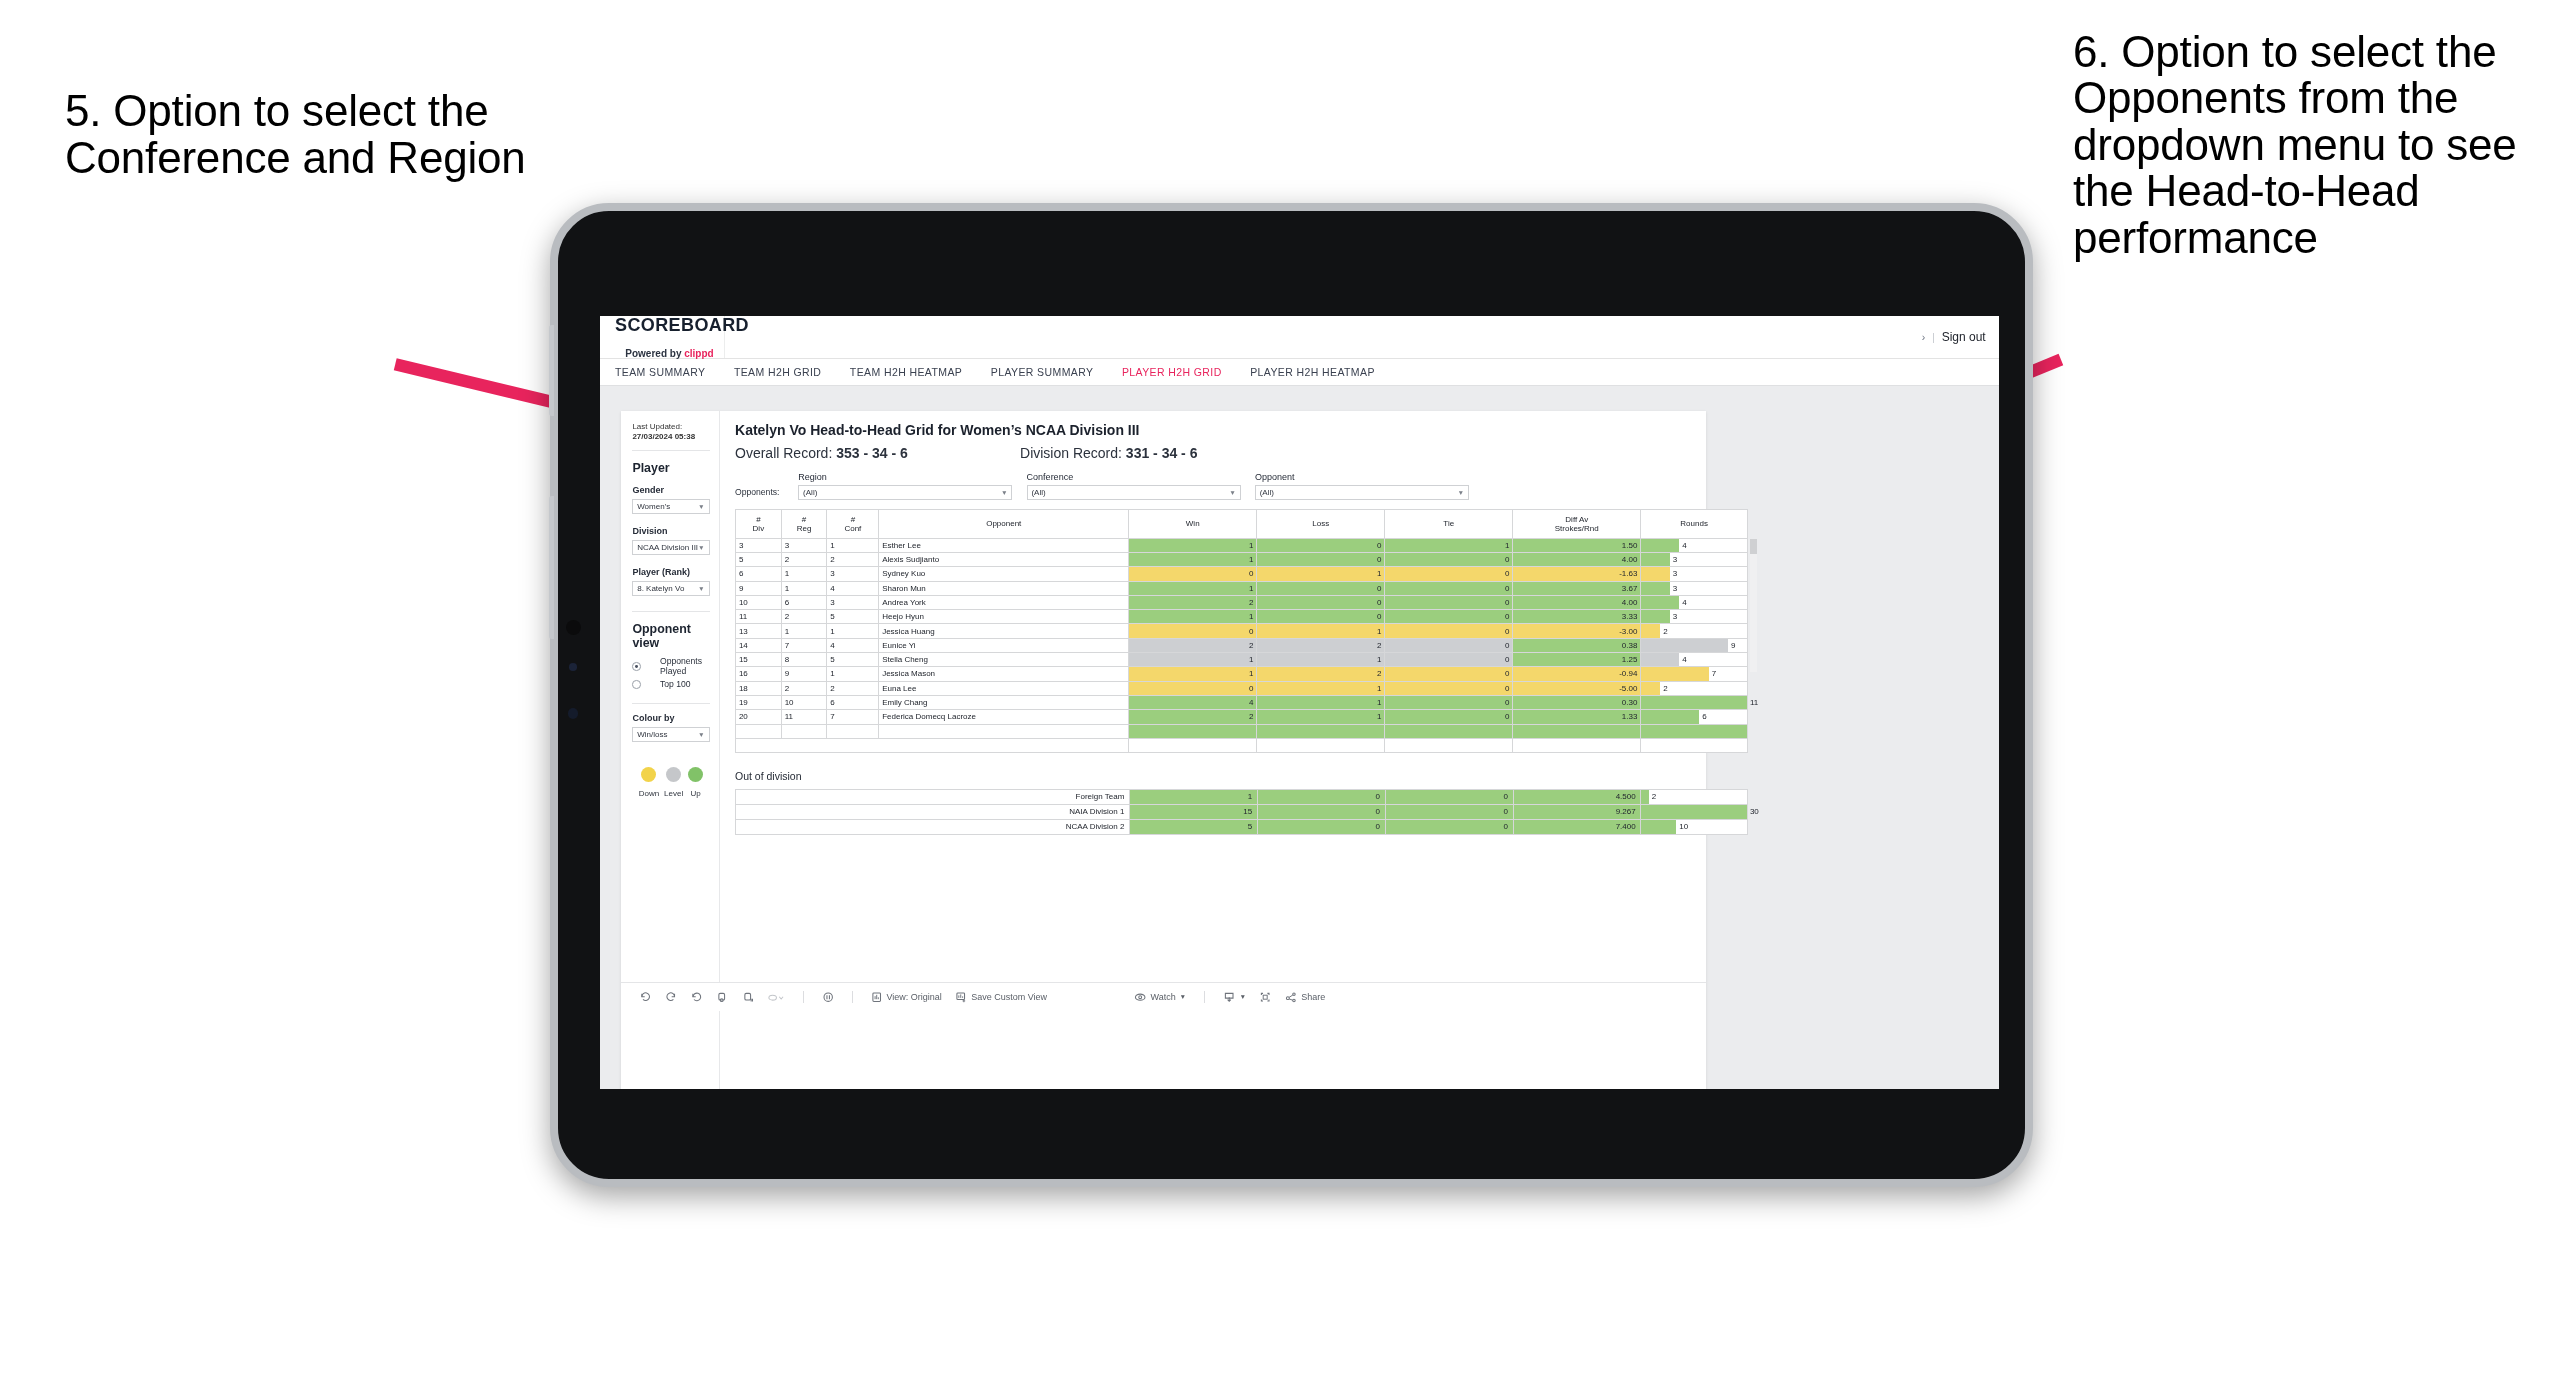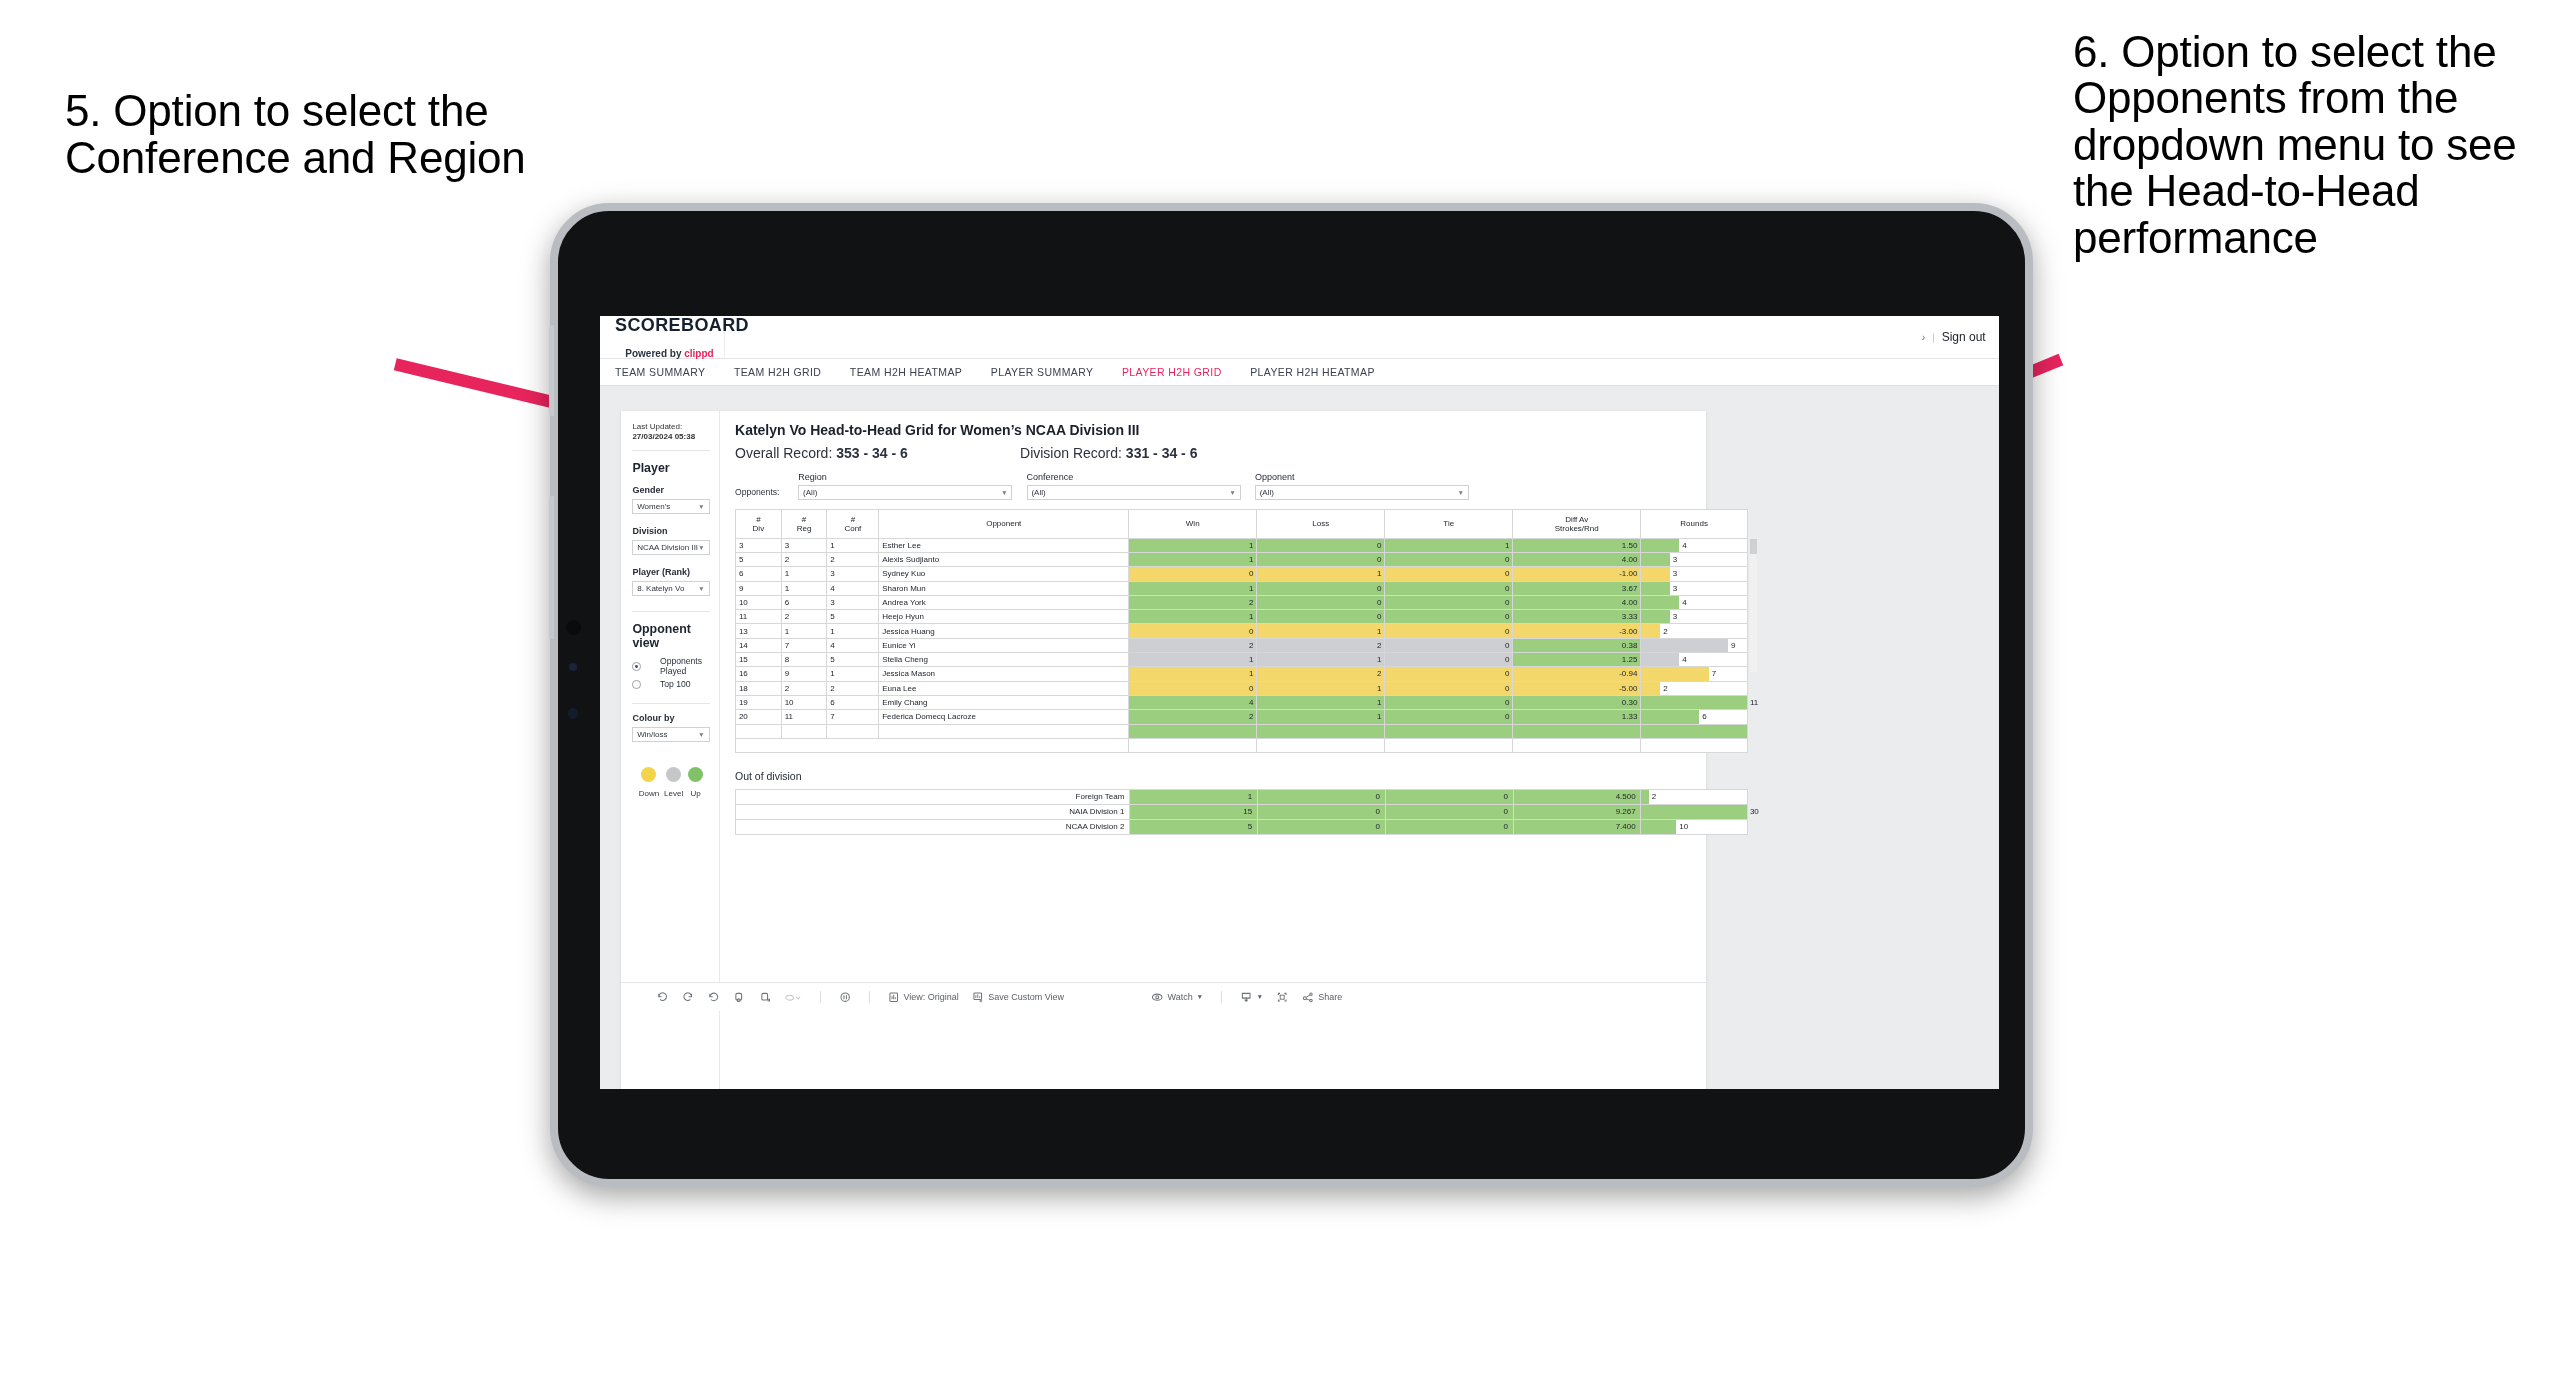--- a/index.html
+++ b/index.html
@@ -169,21 +169,21 @@
   .ood-title { font-size:10.5px; color:#1f2530; margin-top:17px; font-weight:400;}
   table.ood { border-collapse:collapse; width:1013px; table-layout:fixed; margin-top:6.7px;}
   table.ood td { border:1px solid #d6d7d9; font-size:8px; height:15px; padding:0 4.8px; color:#22262e;}
   col.o-name{width:259px;} col.o-c{width:84px;} col.o-r{width:70px;}
   td.oname { text-align:right; }
 
   
   .toolbar {
     position:absolute; left:0; right:0; bottom:0; height:28.5px; background:#fff;
     border-top:1px solid #e4e5e7; display:flex; align-items:center;
-    padding-left:35px; gap:13.3px; font-size:9px; color:#5b6068;
+    padding-left:18px; gap:13.3px; font-size:9px; color:#5b6068;
   }
   .tb { display:flex; align-items:center; gap:3.8px; color:#5b6068; }
   .tb svg { display:block; }
   .tbsep { width:1px; height:12.4px; background:#dcdde0; margin:0 4.8px;}
   .tbspace { margin-left:74px; }
 
   .cardwrap { position:relative; }
 </style>
 </head>
 <body>
@@ -387,21 +387,21 @@
                         </td>
                       </tr>
                       <tr>
                         <td class="idx">6</td>
                         <td class="idx">1</td>
                         <td class="idx">3</td>
                         <td class="opp">Sydney Kuo</td>
                         <td class="num" style="background:#f4d76b">0</td>
                         <td class="num" style="background:#f4d76b">1</td>
                         <td class="num" style="background:#f4d76b">0</td>
-                        <td class="num" style="background:#f4d76b">-1.00</td>
+                        <td class="num" style="background:#f4d76b">-1.63</td>
                         <td class="rounds">
                           <div class="rbar" style="width:27%;background:#f4d76b"></div>
                           <div class="rtxt" style="left:calc(27% + 2.9px)">3</div>
                         </td>
                       </tr>
                       <tr>
                         <td class="idx">9</td>
                         <td class="idx">1</td>
                         <td class="idx">4</td>
                         <td class="opp">Sharon Mun</td>

